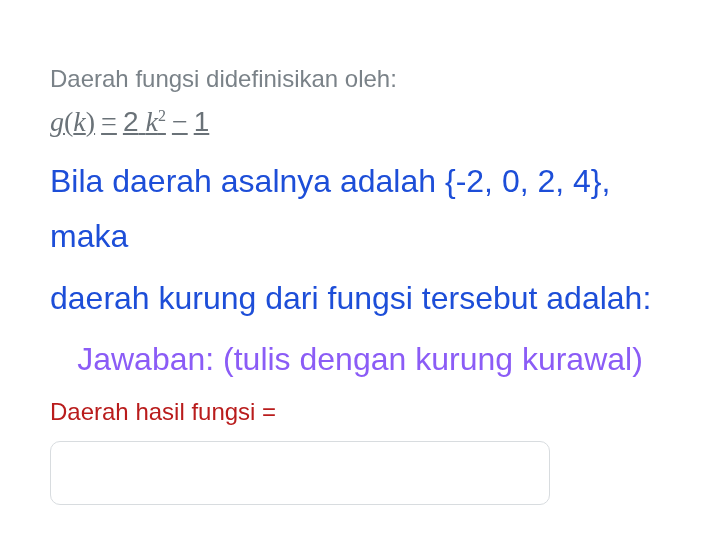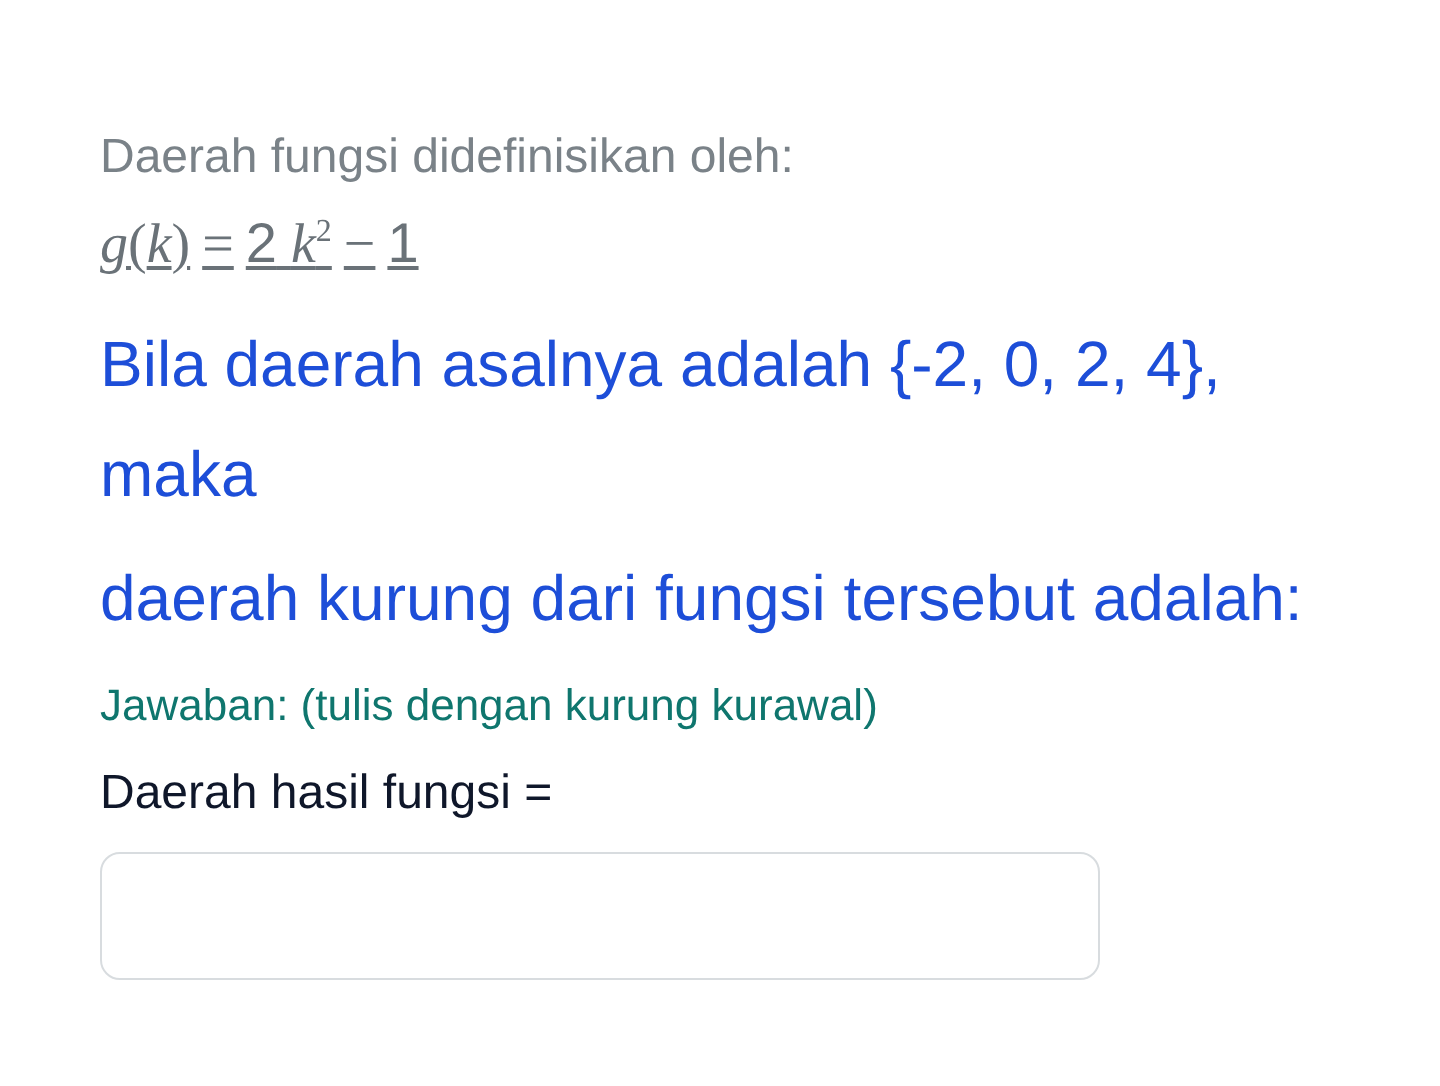--- a/index.html
+++ b/index.html
@@ -51,29 +51,30 @@
       vertical-align: super;
       font-style: normal;
     }
     .question-text {
       font-size: 32px;
       line-height: 1.7;
       color: #1d4ed8;
       margin-bottom: 8px;
     }
     .answer-hint {
-      font-size: 22px;
+      font-size: 32px;
       line-height: 1.6;
-      color: #0f766e;
+      color: #8b5cf6;
       margin-bottom: 8px;
+      text-align: center;
     }
     .answer-label {
       font-size: 24px;
       line-height: 1.6;
-      color: #0f172a;
+      color: #b91c1c;
       margin-bottom: 10px;
     }
     .answer-input {
       width: 500px;
       height: 64px;
       border: 1px solid #d8dcdf;
       border-radius: 10px;
       padding: 12px 16px;
       font-size: 20px;
       color: #555;

